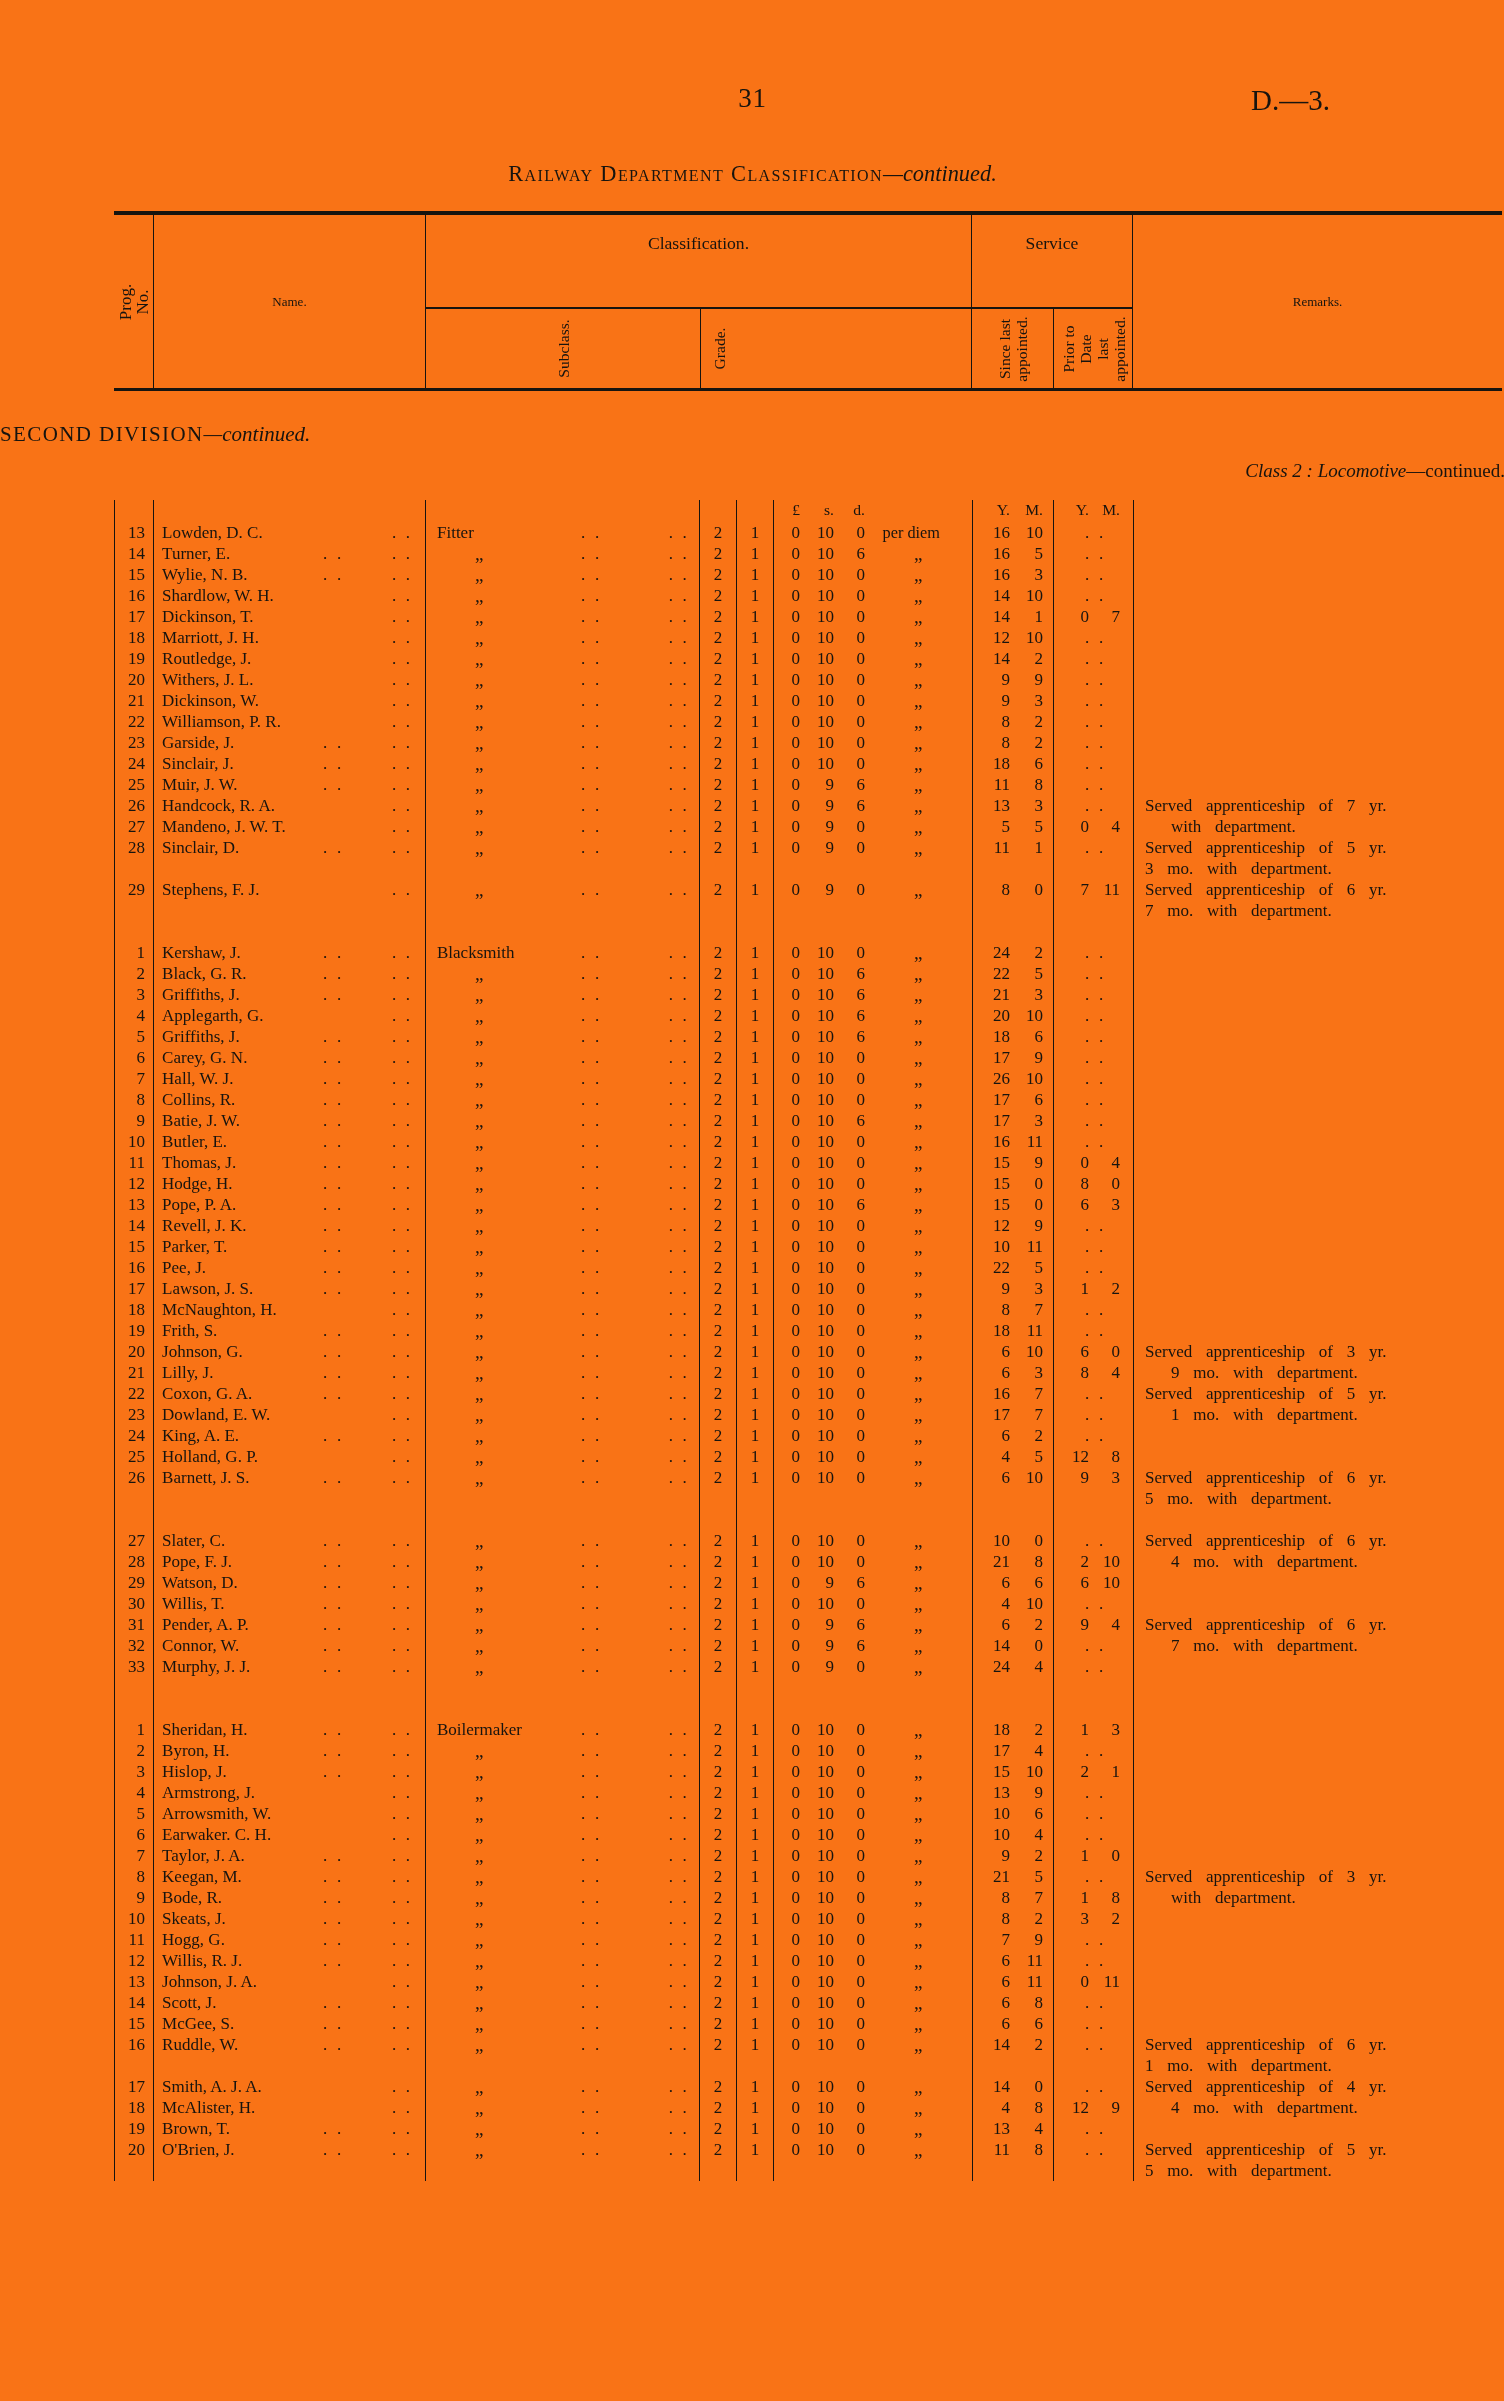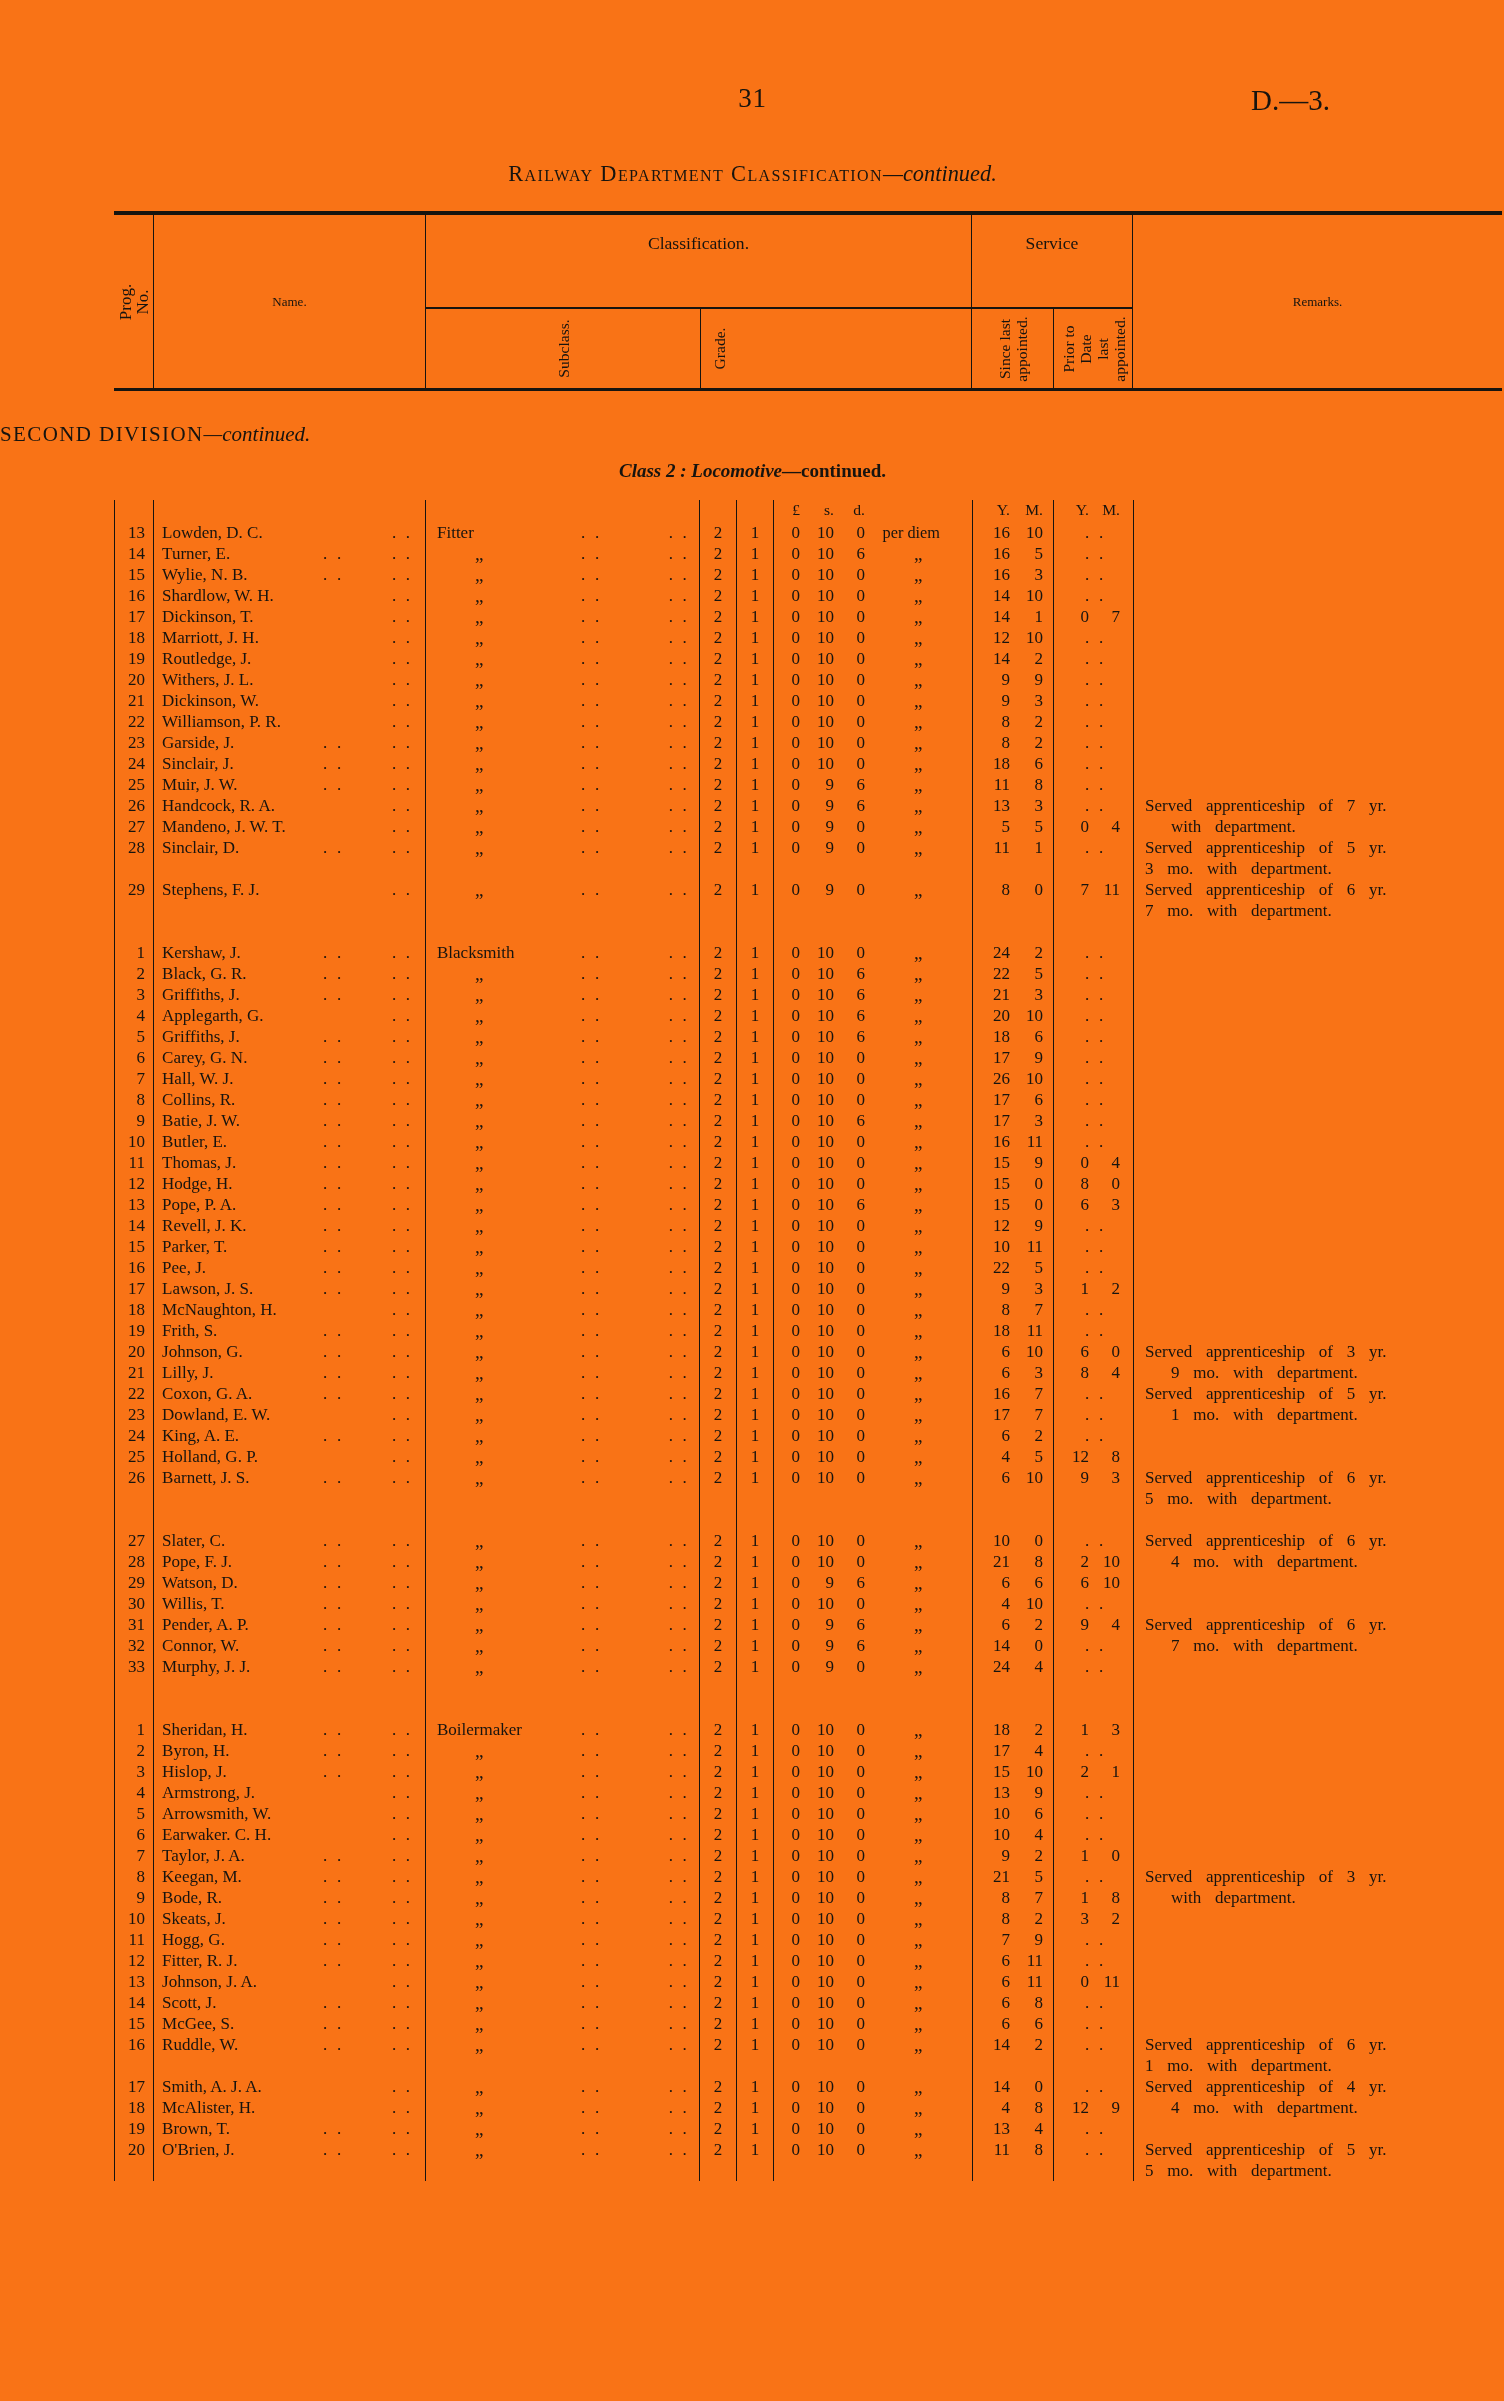--- a/index.html
+++ b/index.html
@@ -28,21 +28,21 @@
   .grp .glabel{height:56px;display:flex;align-items:center;justify-content:center;font-size:17.6px;}
   .grp .gsub{border-top:2px solid #17140f;flex:1;display:grid;}
   .gsub.cls{grid-template-columns:274px 37px 37px 199px;}
   .gsub.srv{grid-template-columns:81px 80px;}
   .gsub > div{border-left:1.4px solid #17140f;display:flex;align-items:center;justify-content:center;}
   .gsub > div:first-child{border-left:none;}
 
   
   .division{position:absolute;top:422px;left:0;width:100%;text-align:left;font-size:21px;letter-spacing:1.4px;}
   .division .cont{font-style:italic;letter-spacing:0;}
-  .classline{position:absolute;top:460px;left:0;width:100%;text-align:center;font-size:19px;font-weight:bold;}
+  .classline{position:absolute;top:460px;left:0;width:100%;text-align:right;font-size:19px;}
   .classline .it{font-style:italic;}
 
   
   .tbody{position:absolute;left:114px;top:500px;width:1388px;}
   .brow{display:grid;grid-template-columns:39px 272px 274px 37px 37px 199px 81px 80px 370px;height:21px;}
   .brow > div{border-left:1.4px solid #17140f;position:relative;font-size:17px;line-height:21px;white-space:nowrap;}
   .brow > div:last-child{border-right:none;}
   .urow{height:22px;}
   .urow > div{font-size:15.6px;line-height:20.3px;}
   .c-prog{text-align:right;padding-right:8.1px;box-sizing:border-box;}
@@ -1767,21 +1767,21 @@
           <span class="sy" data-interactable="false">7</span>
           <span class="sm" data-interactable="false">9</span>
         </div>
         <div class="c-prior" data-interactable="false">
           <span class="dots" data-interactable="false">. .</span>
         </div>
         <div class="c-rem" data-interactable="false"></div>
       </div>
       <div class="brow" data-interactable="false">
         <div class="c-prog" data-interactable="false">12</div>
-        <div class="c-name" data-interactable="false"><span class="nm" data-interactable="false">Fitter, R. J.</span><span class="ld mid" data-interactable="false">. .</span><span class="ld end" data-interactable="false">. .</span></div>
+        <div class="c-name" data-interactable="false"><span class="nm" data-interactable="false">Willis, R. J.</span><span class="ld mid" data-interactable="false">. .</span><span class="ld end" data-interactable="false">. .</span></div>
         <div class="c-desig" data-interactable="false">
           <span class="dg dit" data-interactable="false">„</span>
           <span class="ld mid" data-interactable="false">. .</span>
           <span class="ld end" data-interactable="false">. .</span>
         </div>
         <div class="c-sub" data-interactable="false">2</div>
         <div class="c-grade" data-interactable="false">1</div>
         <div class="c-pay" data-interactable="false">
           <span class="pl" data-interactable="false">0</span>
           <span class="ps" data-interactable="false">10</span>

